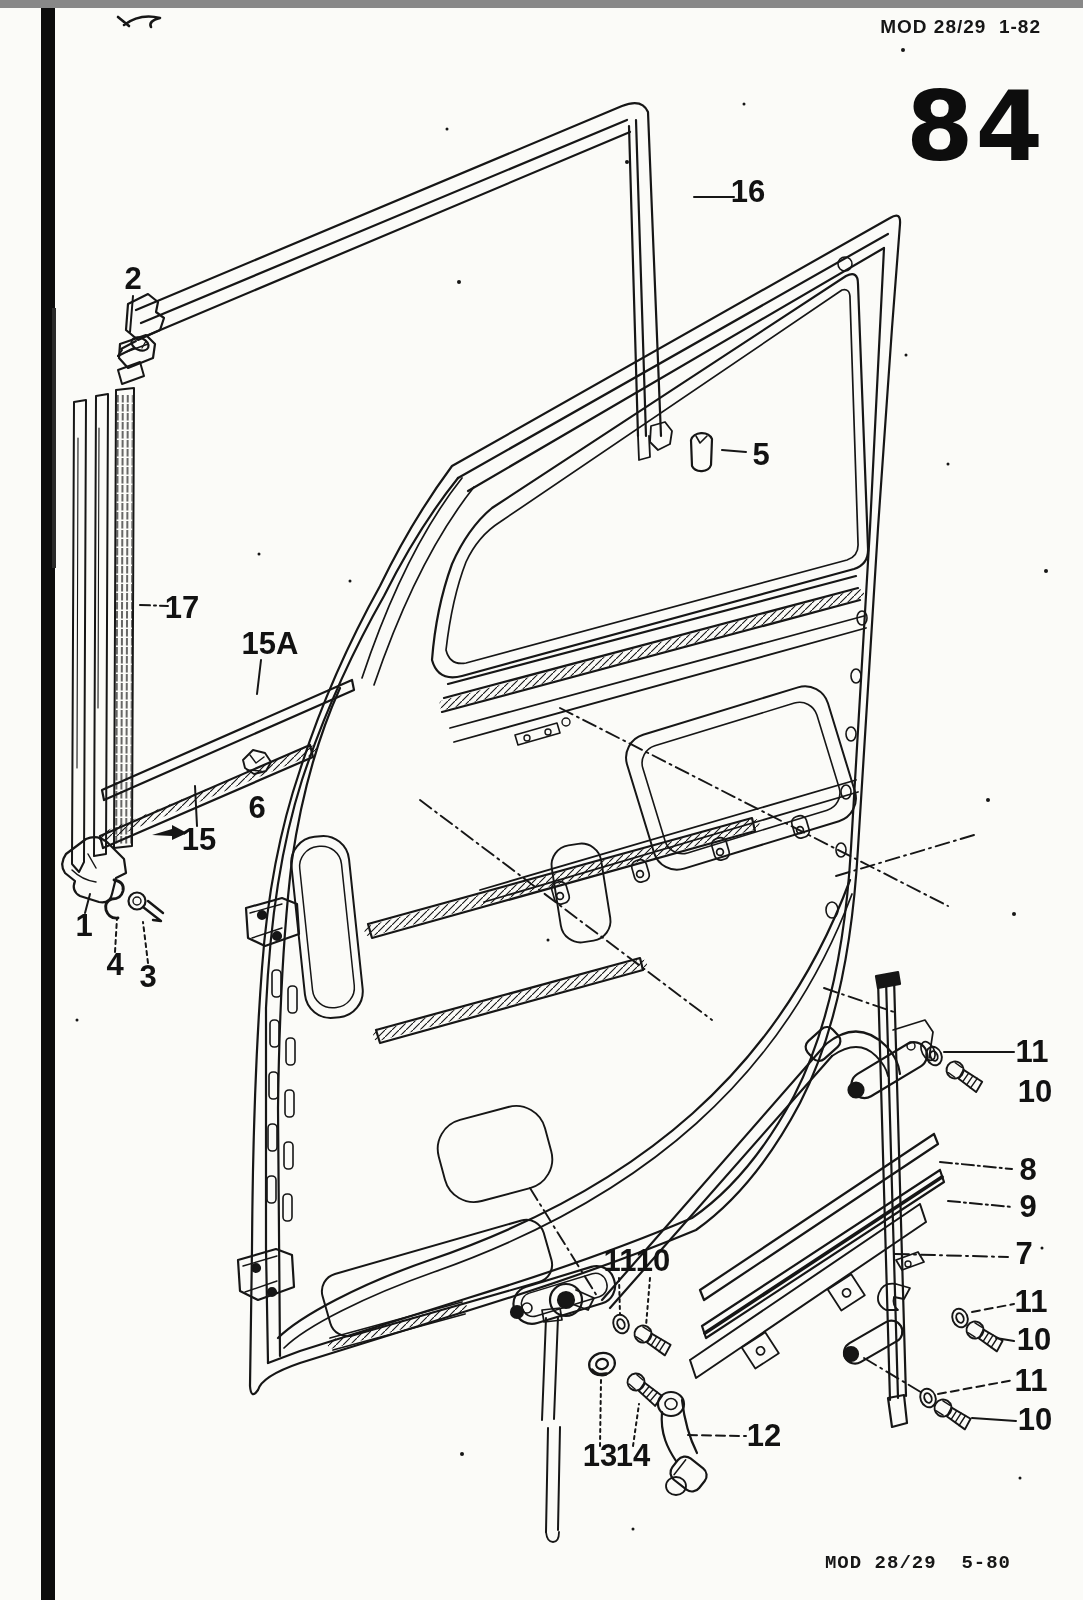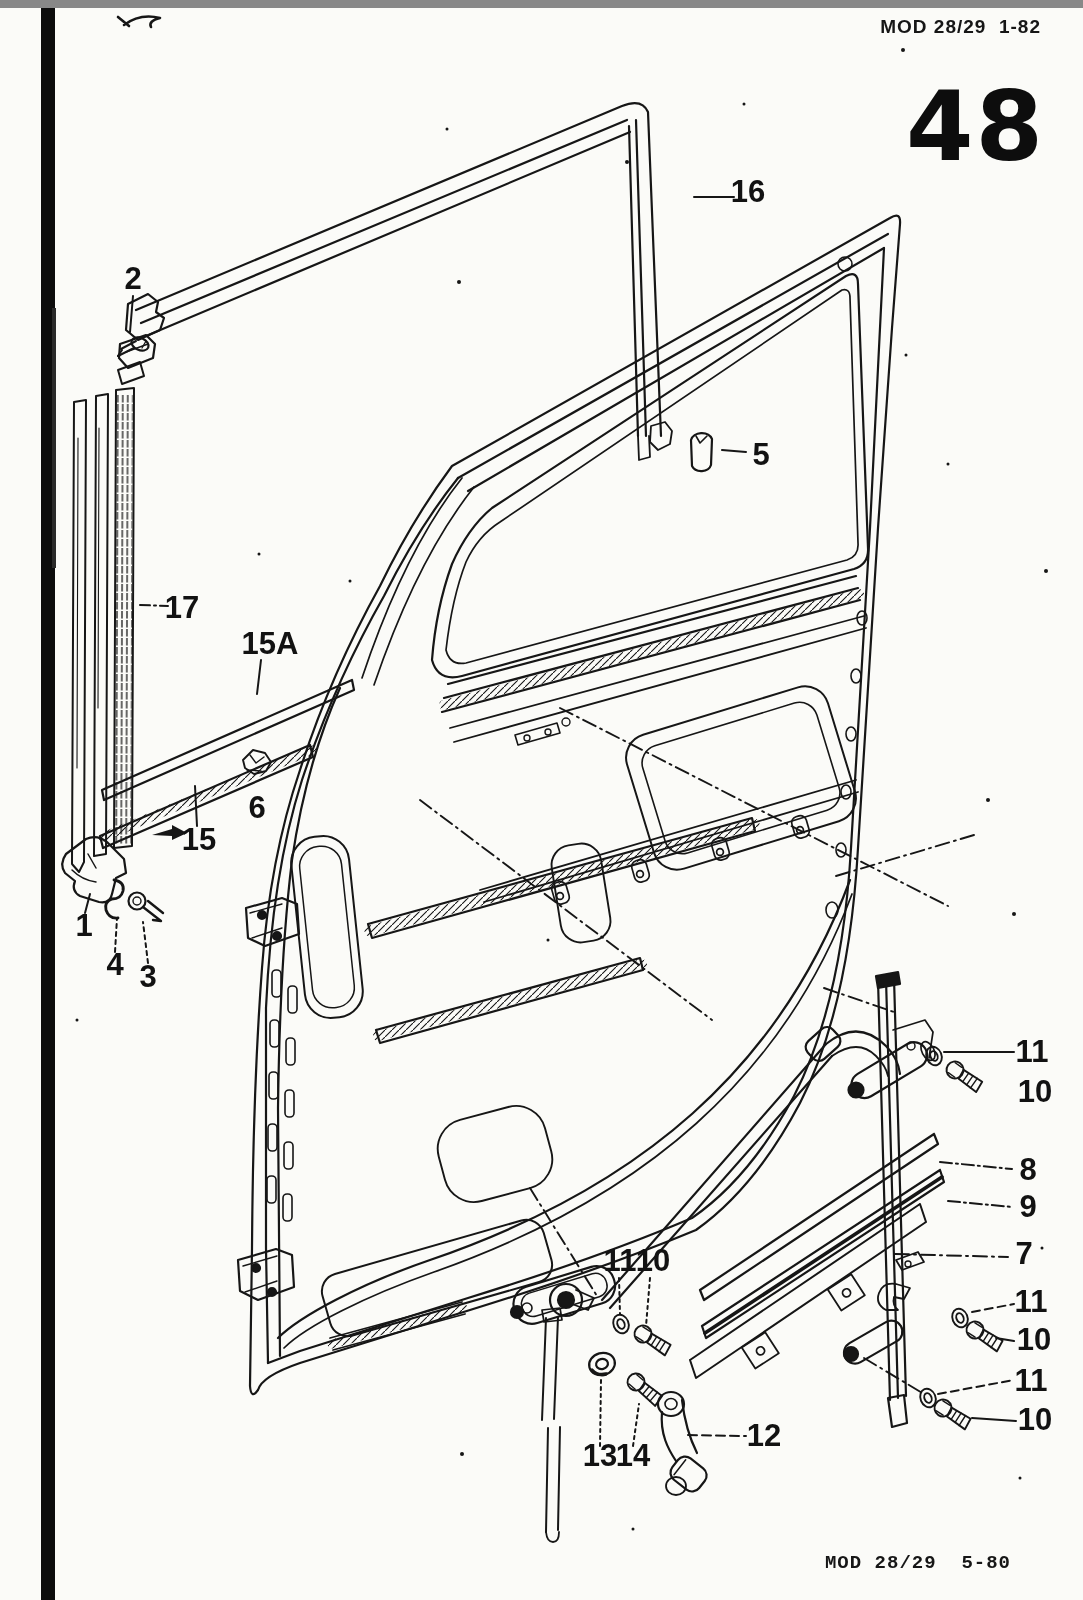--- a/index.html
+++ b/index.html
@@ -22,21 +22,21 @@
     font-family:"Liberation Sans",sans-serif;font-weight:bold;font-size:31px;
     fill:#121212;text-anchor:middle;
   }
 </style>
 </head>
 <body>
 
 <div class="page">
 
   <div class="code" style="top:8px;right:42px;">MOD 28/29  1-82</div>
-  <div class="pagenum">48</div>
+  <div class="pagenum">84</div>
   <div class="code" style="top:1544px;right:72px;font-family:Liberation Mono, monospace;">MOD 28/29  5-80</div>
 
   <svg id="art" width="1083" height="1600" viewBox="0 0 1083 1600" fill="none" stroke="#161616" stroke-width="2.2" stroke-linecap="round" stroke-linejoin="round">
 
     <defs>
       <pattern id="hatch" patternUnits="userSpaceOnUse" width="7" height="7">
         <path d="M0,7 L7,0" stroke="#161616" stroke-width="1.1"></path>
       </pattern>
       <pattern id="vhatch" patternUnits="userSpaceOnUse" width="5" height="9">
         <path d="M2,0 L2,7" stroke="#161616" stroke-width="1.3"></path>

